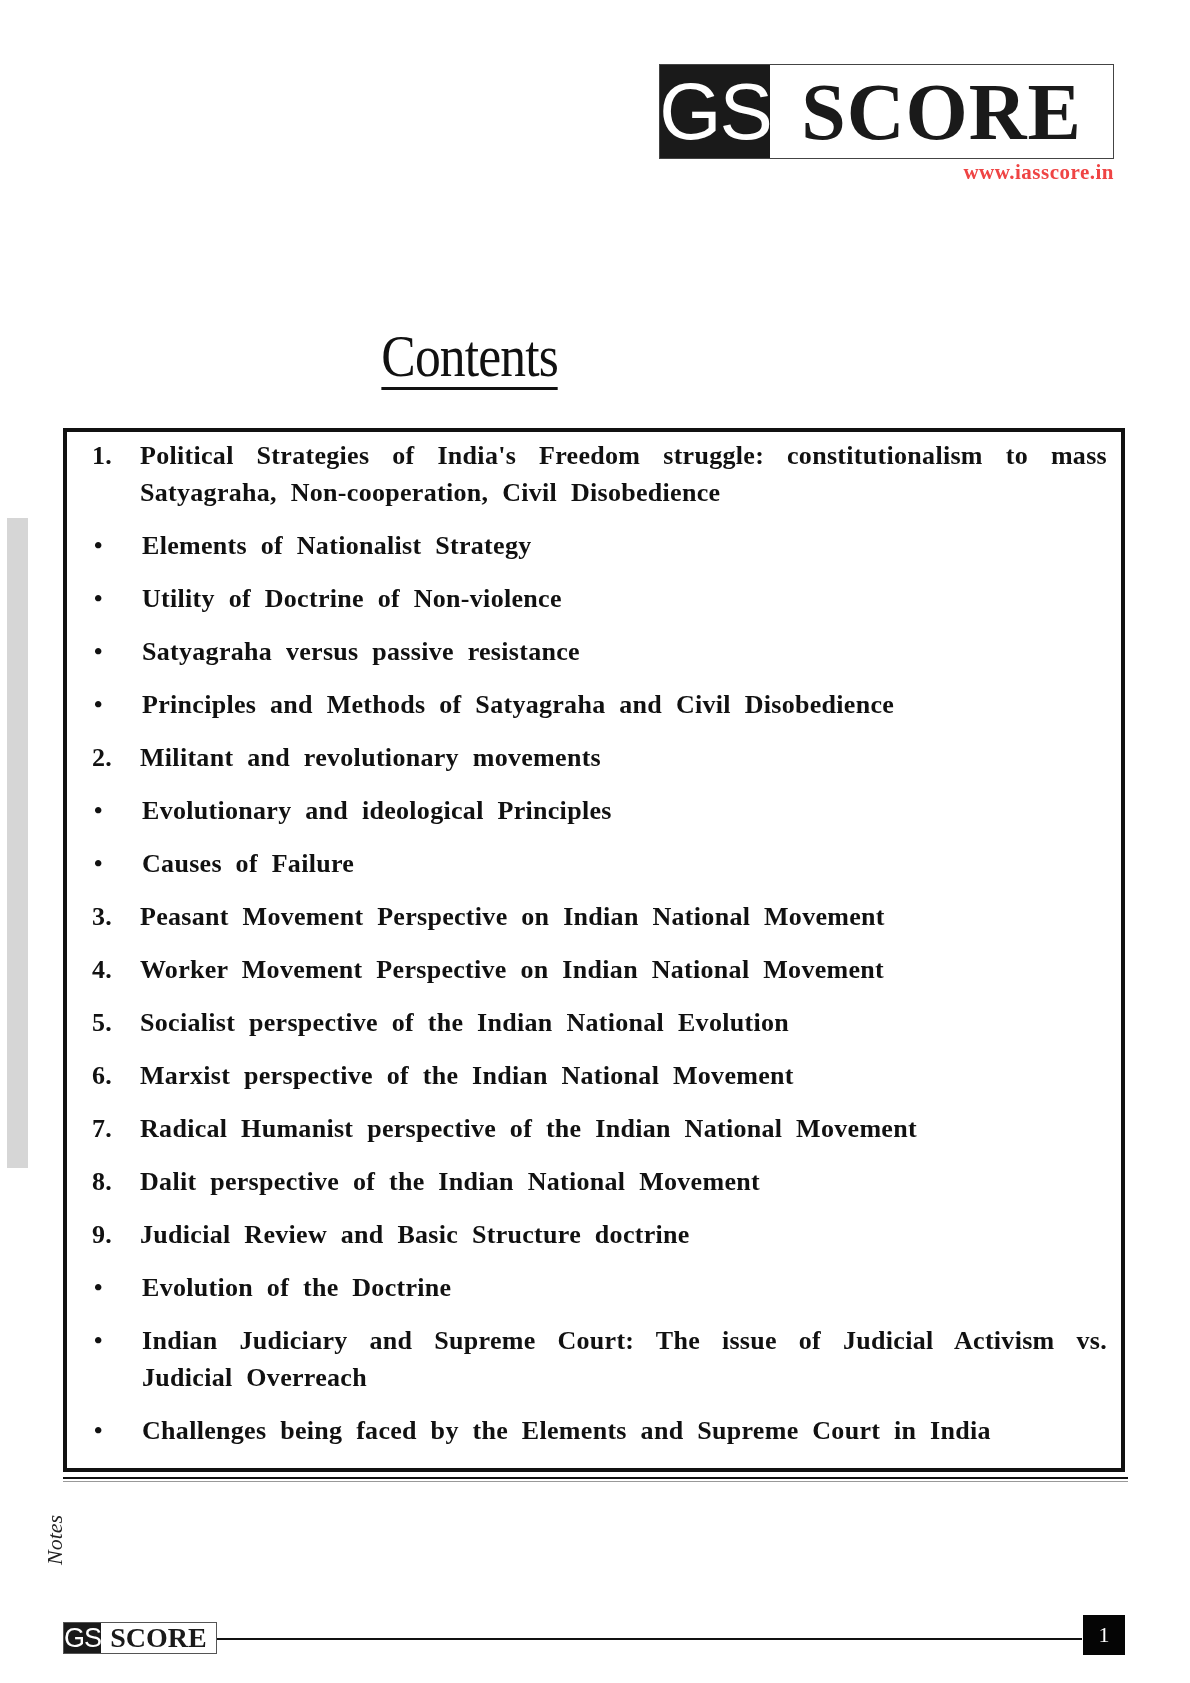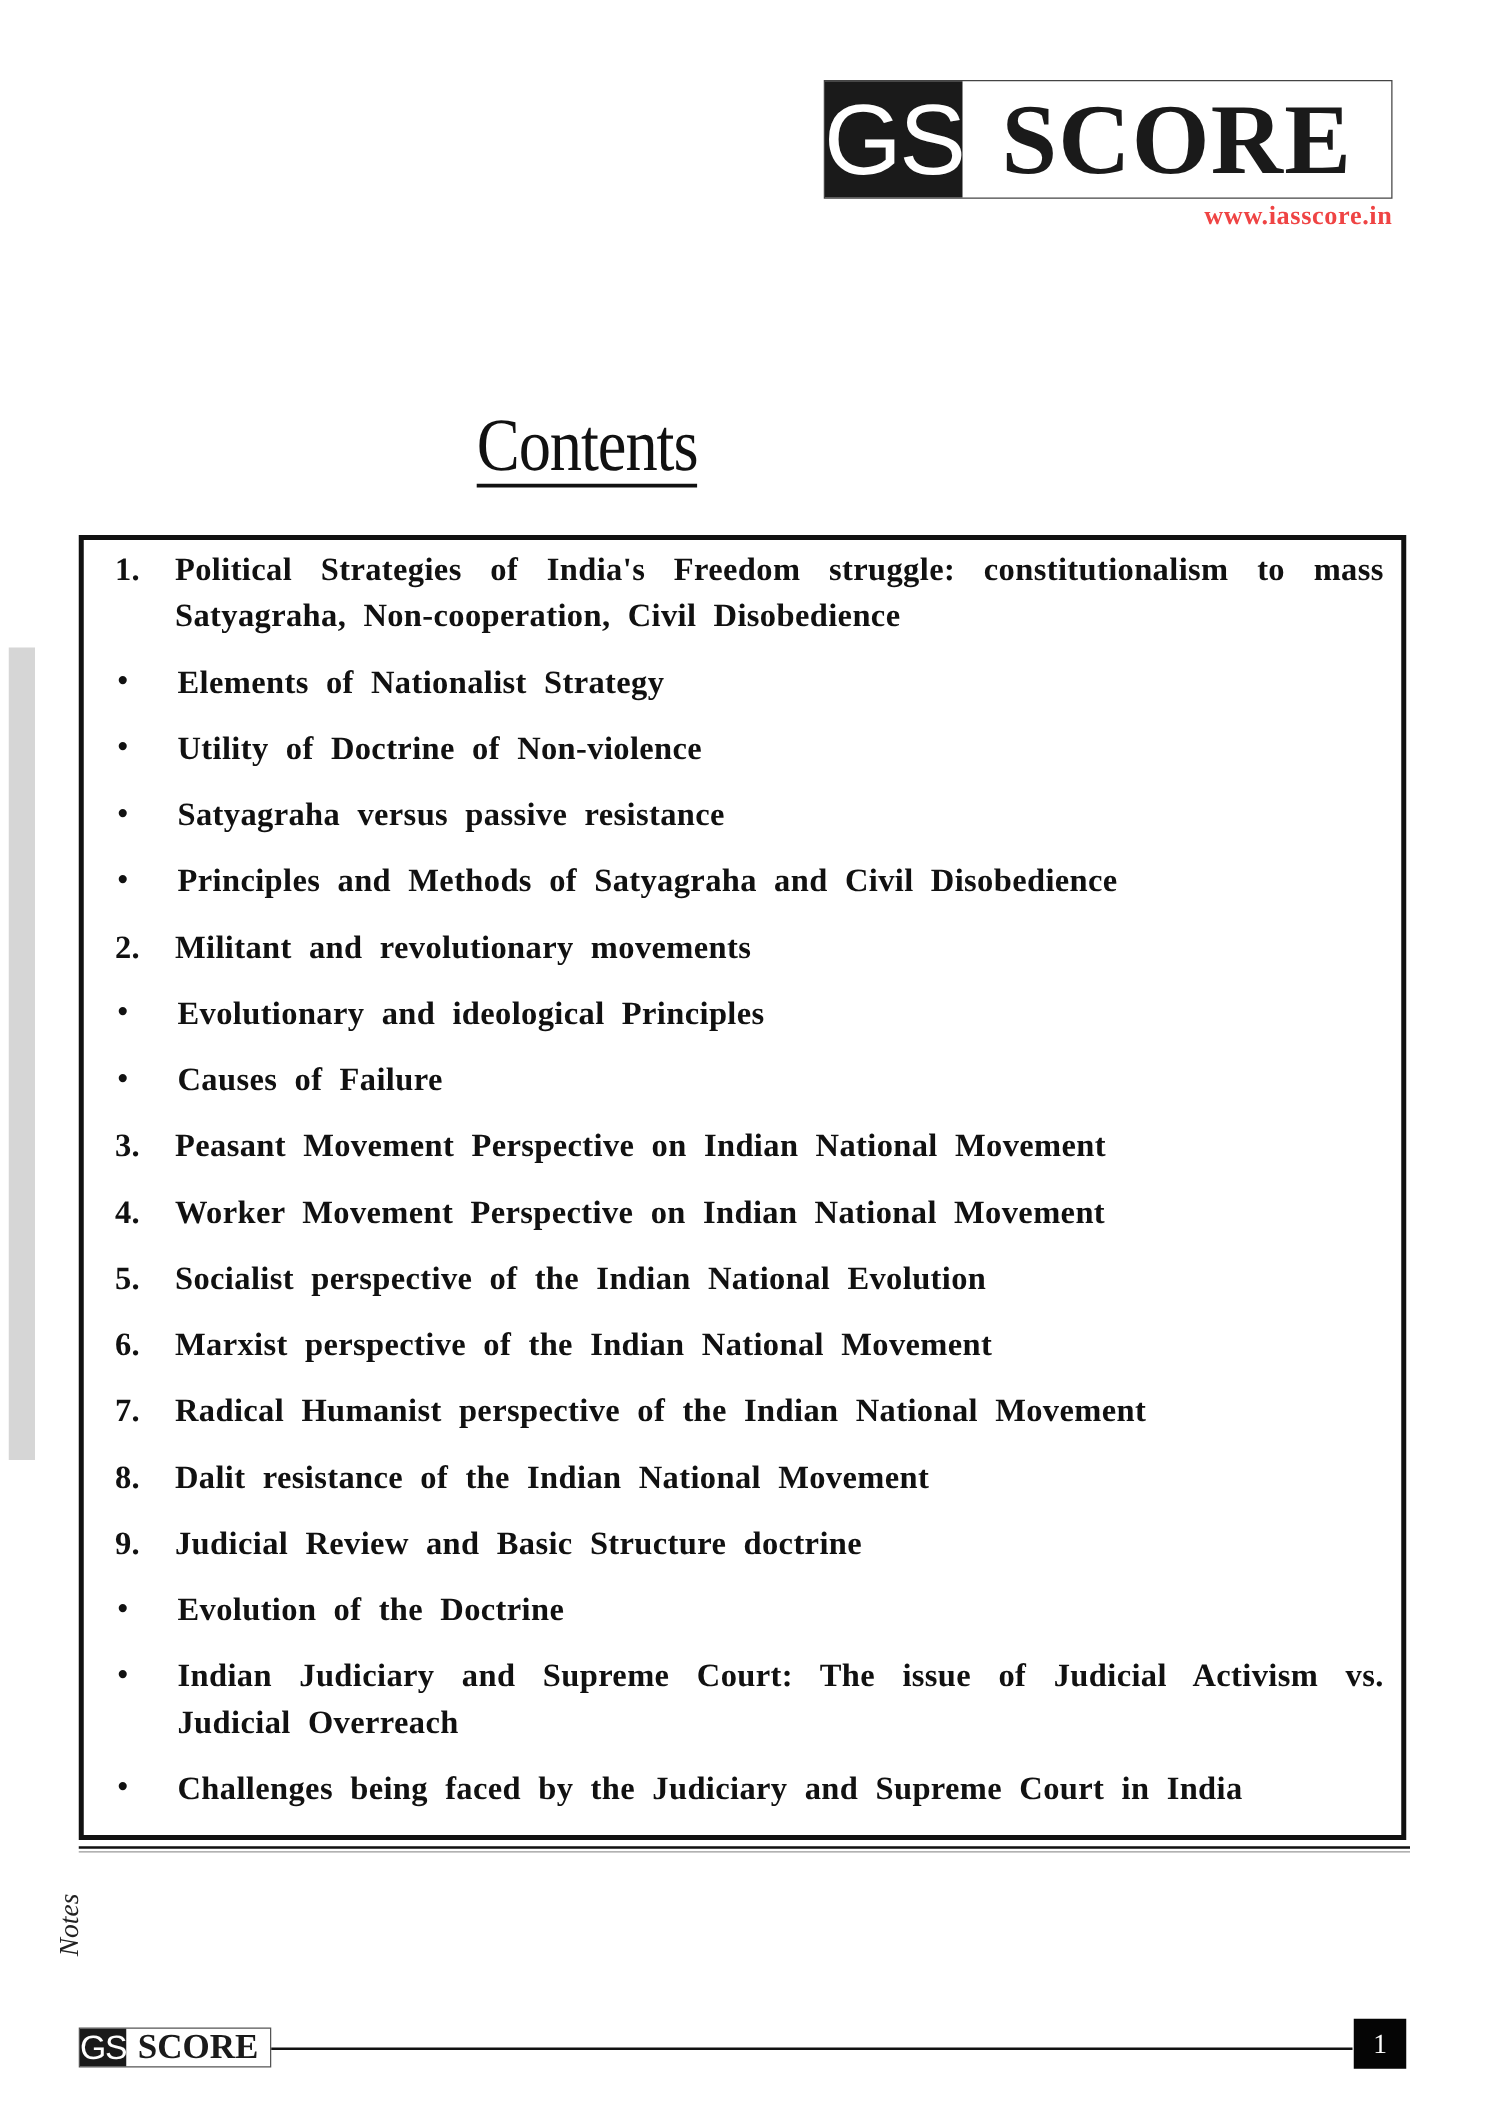--- a/index.html
+++ b/index.html
@@ -106,37 +106,37 @@
     <li class="toc-item">
       <span class="toc-marker">6.</span>
       <span class="toc-text">Marxist perspective of the Indian National Movement</span>
     </li>
     <li class="toc-item">
       <span class="toc-marker">7.</span>
       <span class="toc-text">Radical Humanist perspective of the Indian National Movement</span>
     </li>
     <li class="toc-item">
       <span class="toc-marker">8.</span>
-      <span class="toc-text">Dalit resistance of the Indian National Movement</span>
+      <span class="toc-text">Dalit perspective of the Indian National Movement</span>
     </li>
     <li class="toc-item">
       <span class="toc-marker">9.</span>
       <span class="toc-text">Judicial Review and Basic Structure doctrine</span>
     </li>
     <li class="toc-item">
       <span class="toc-marker bullet">•</span>
       <span class="toc-text">Evolution of the Doctrine</span>
     </li>
     <li class="toc-item">
       <span class="toc-marker bullet">•</span>
       <span class="toc-text">Indian Judiciary and Supreme Court: The issue of Judicial Activism vs. Judicial Overreach</span>
     </li>
     <li class="toc-item">
       <span class="toc-marker bullet">•</span>
-      <span class="toc-text">Challenges being faced by the Judiciary and Supreme Court in India</span>
+      <span class="toc-text">Challenges being faced by the Elements and Supreme Court in India</span>
     </li>
   </ul>
 
 <div class="notes">Notes</div>
 <div class="logo-bottom">
   <div class="gs">GS</div>
   <div class="score">SCORE</div>
 </div>
 <div class="footer-rule"></div>
 <div class="page-number">1</div>

